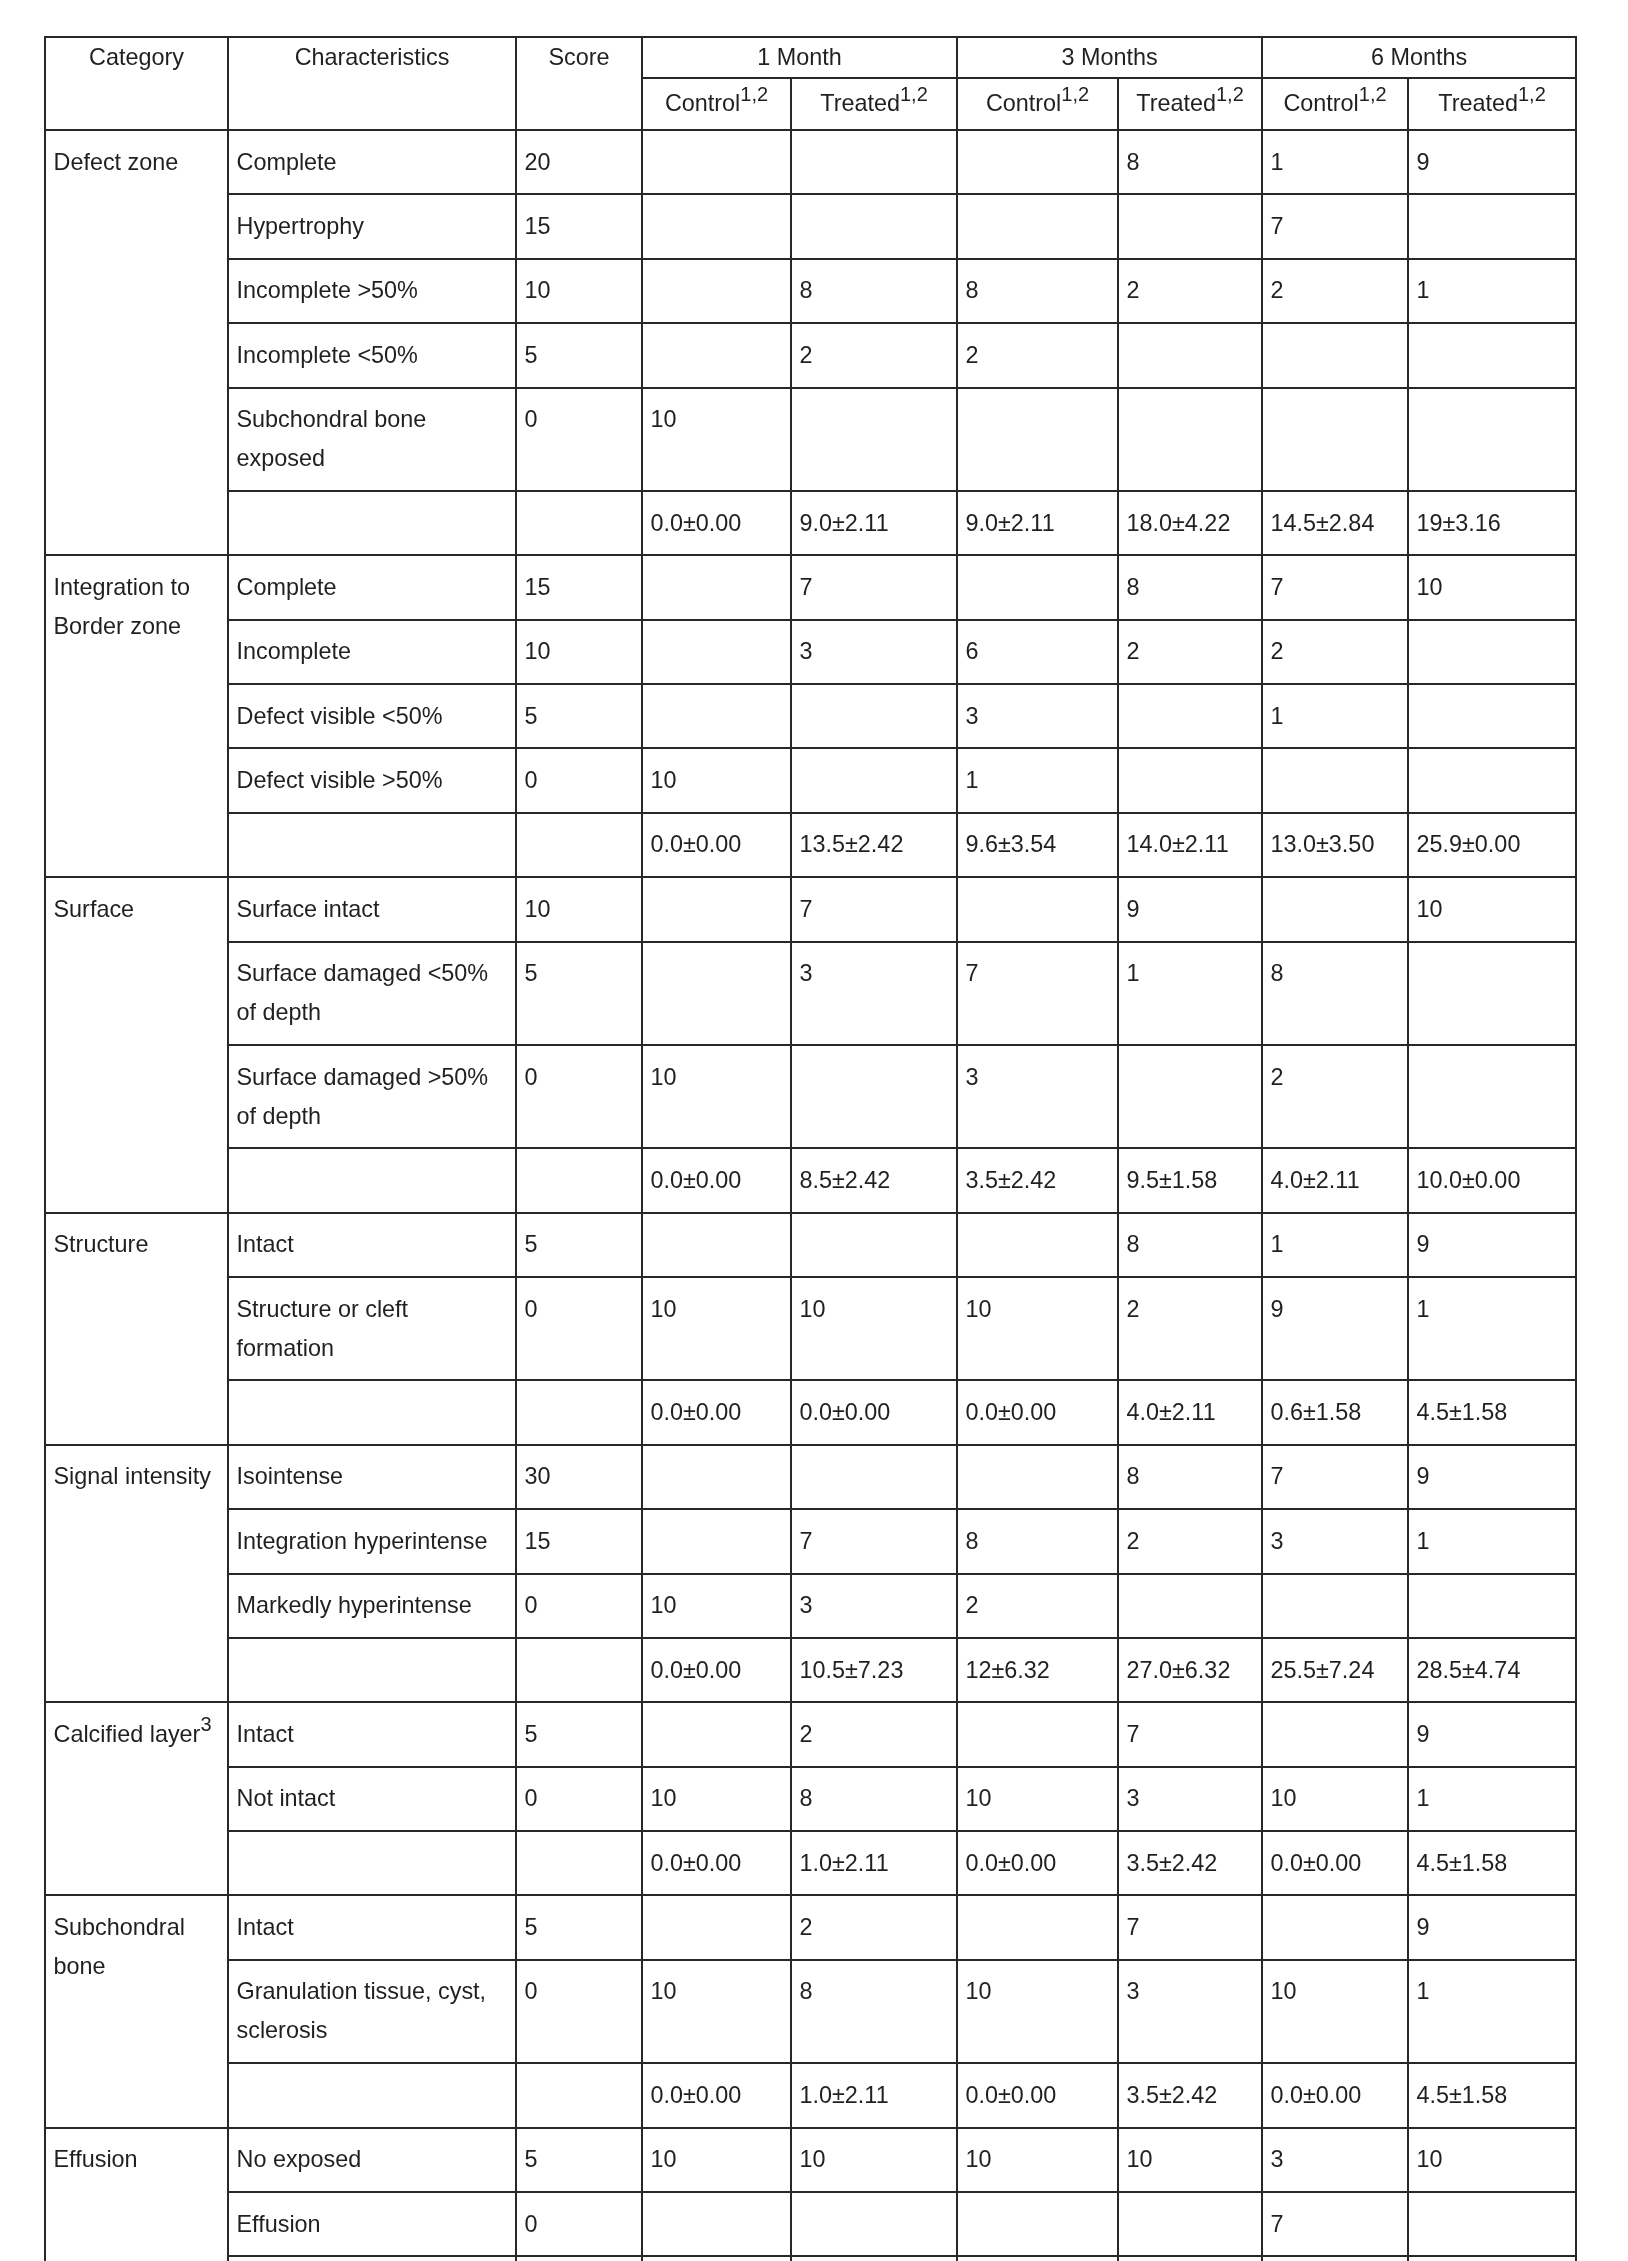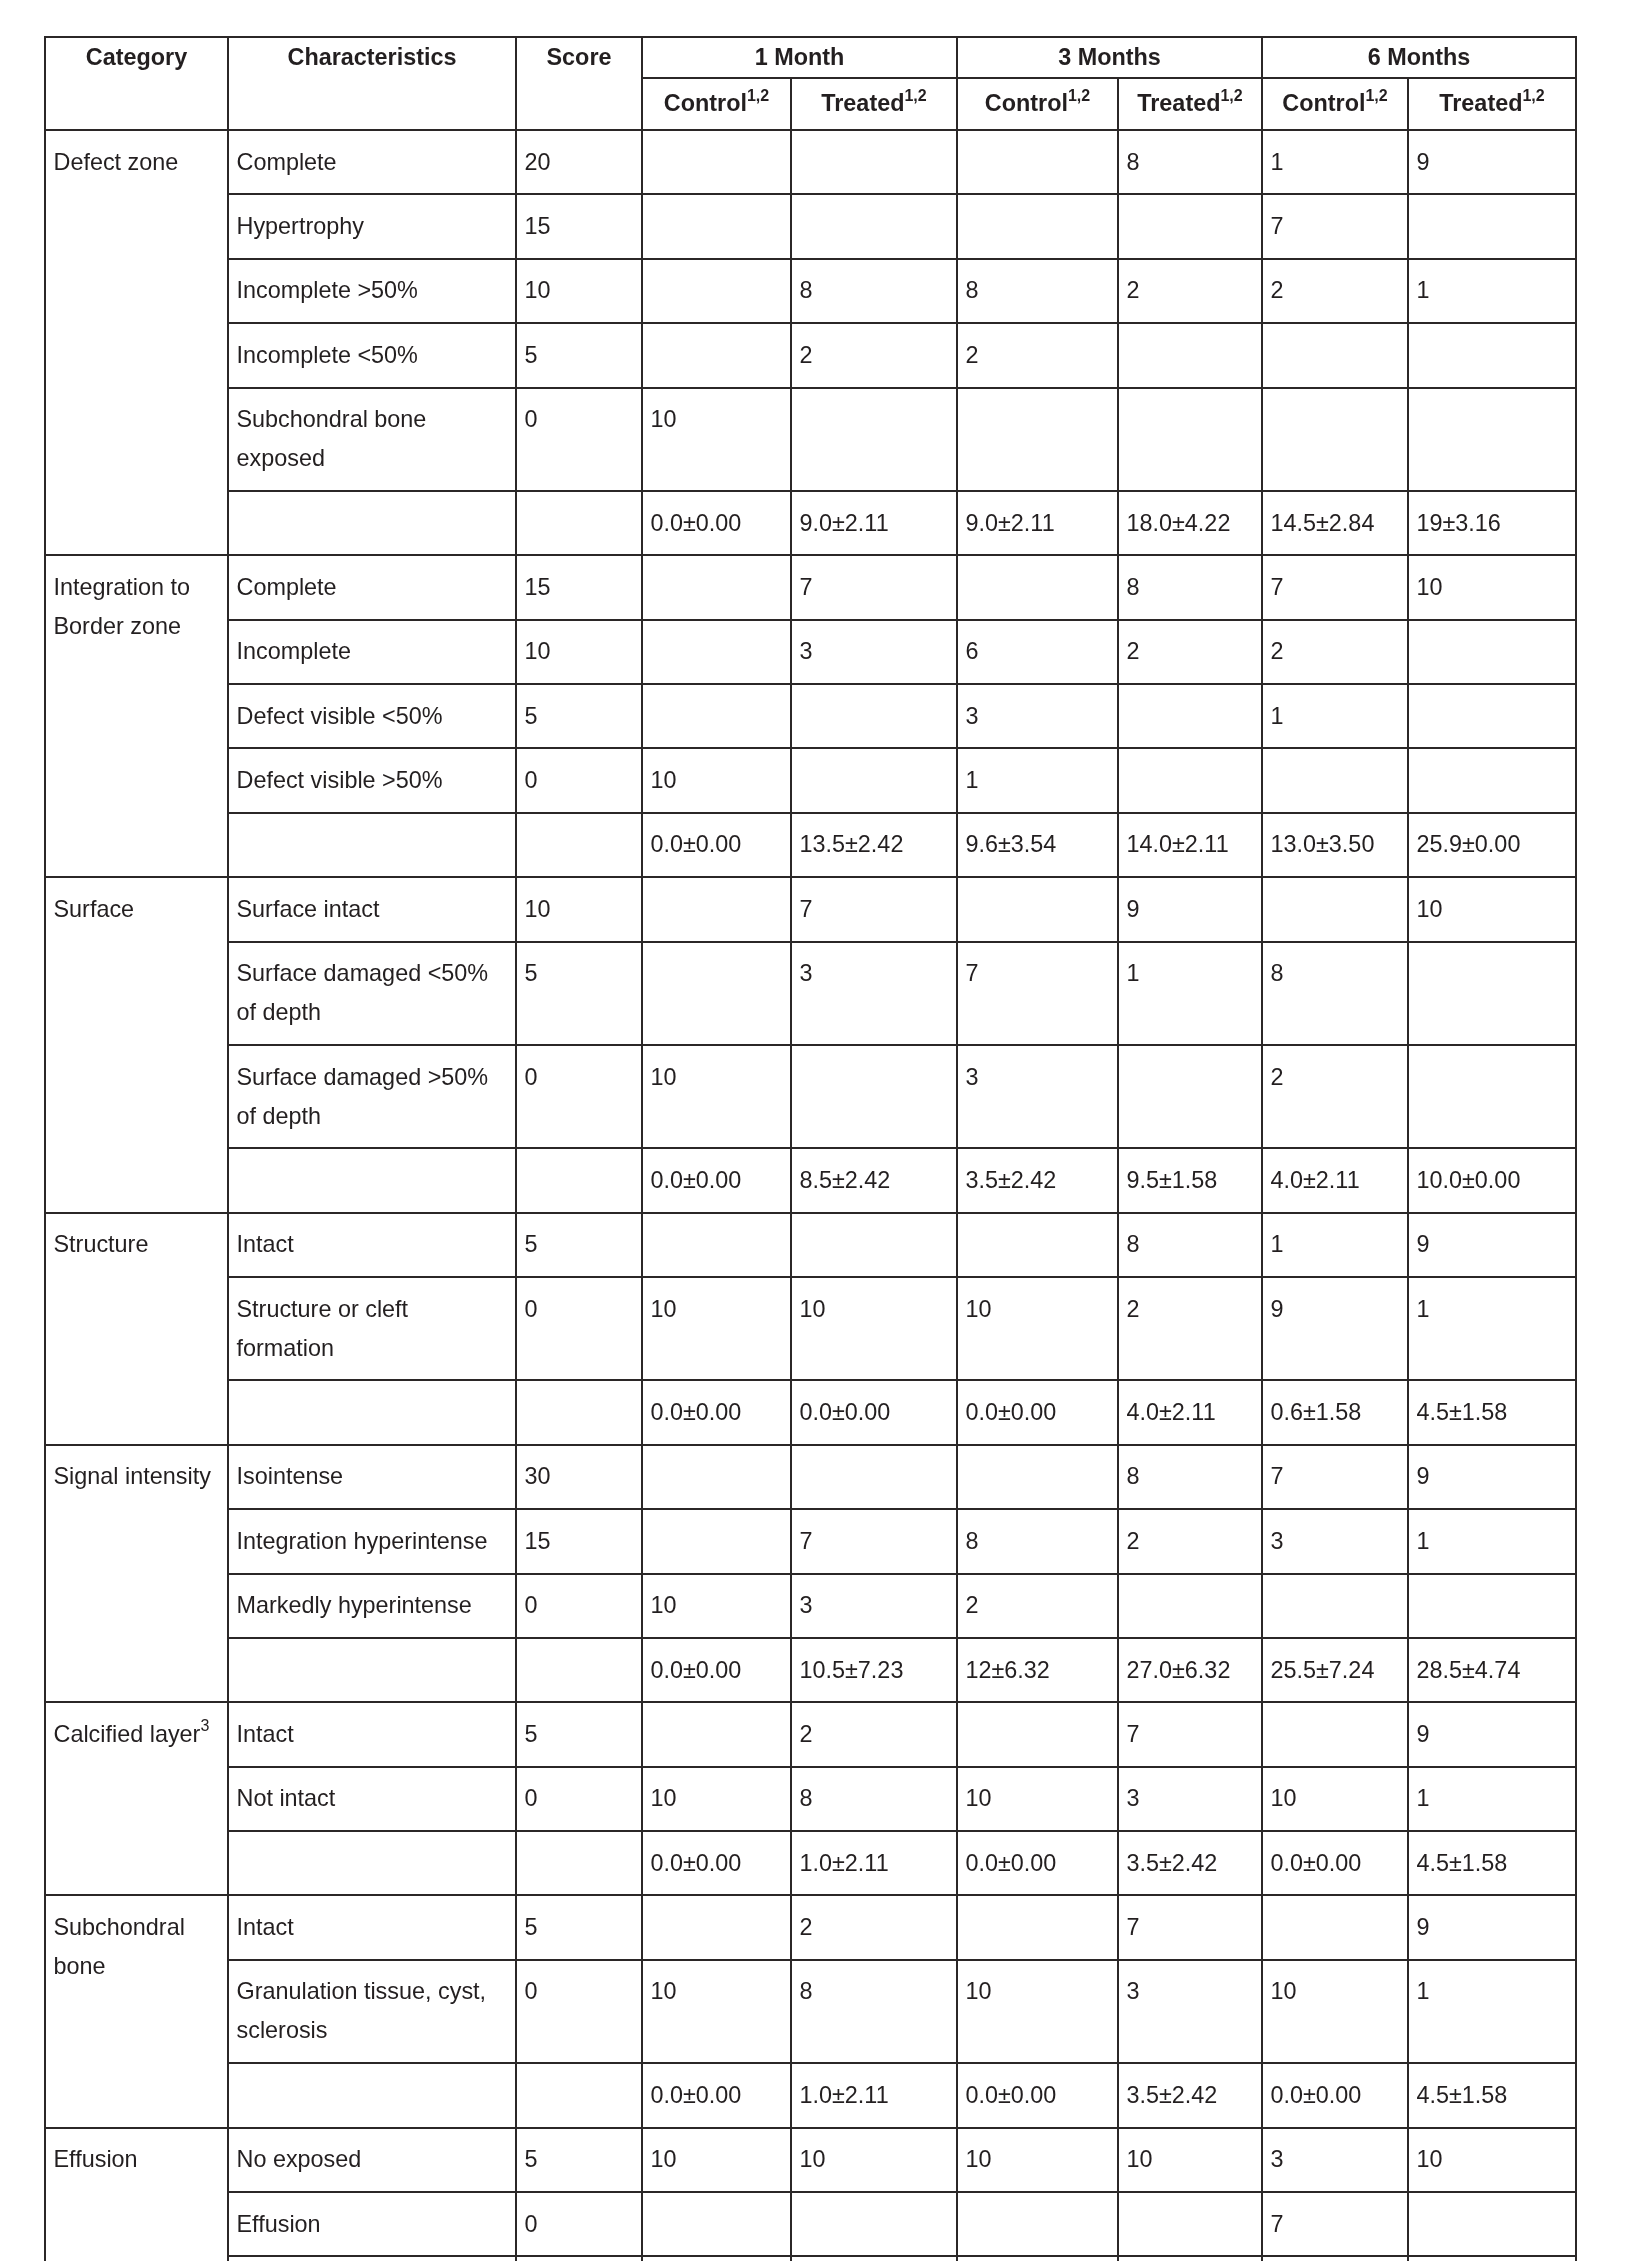--- a/index.html
+++ b/index.html
@@ -1,23 +1,23 @@
 <!DOCTYPE html>
 <html style="font-size:13.4px"><head>
 <meta charset="utf-8">
 <style>
   html, body { margin:0; padding:0; background:#ffffff; }
   body { width:1628px; height:2261px; position:relative; overflow:hidden;
          font-family:"Liberation Sans", sans-serif; color:#231f20; }
   table { position:absolute; left:44px; top:36px; width:1531px;
           border-collapse:collapse; table-layout:fixed; font-size:23.4px; }
   td, th { border:2.1px solid #2b2727; padding:0 7.5px; vertical-align:top; line-height:39px; }
-  th { font-weight:bold; text-align:center; padding-top:3.3px; }
+  th { font-weight:normal; text-align:center; padding-top:3.3px; }
   td { padding-top:11.7px; padding-bottom:11.7px; }
-  sup { font-size:16px; line-height:0; position:relative; top:-1.7px; }
+  sup { font-size:20px; line-height:0; position:relative; top:-1.7px; }
   tr.h1 th { height:39px; padding-top:0; }
   tr.h2 th { height:45px; padding-top:5px; }
 </style>
 </head>
 <body>
 
 <table>
   <colgroup>
     <col style="width:183px">
       <col style="width:288px">

